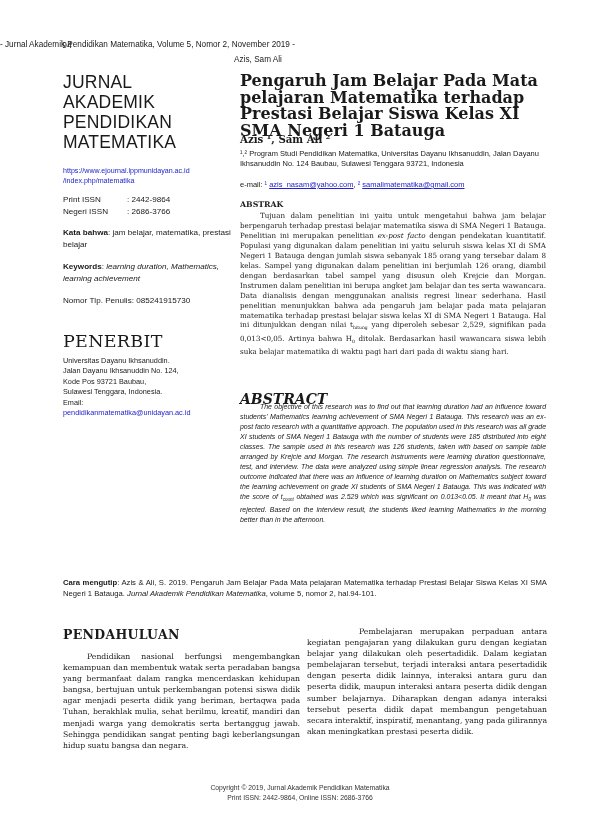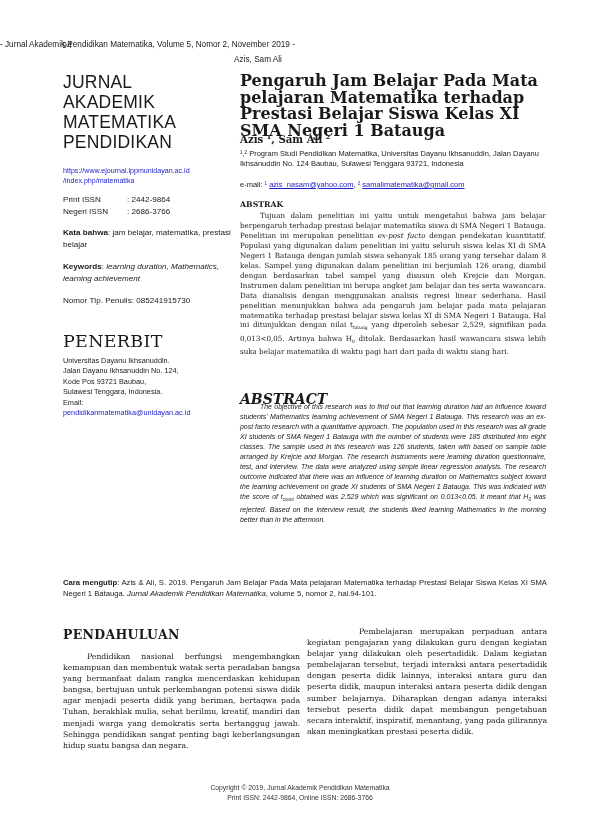--- a/index.html
+++ b/index.html
@@ -51,22 +51,22 @@
 </head>
 <body>
 
 <div id="page-num" class="abs sans">94</div>
 <div id="running-head" class="abs sans">- Jurnal Akademik Pendidikan Matematika, Volume 5, Nomor 2, November 2019 -</div>
 <div id="running-authors" class="abs sans">Azis, Sam Ali</div>
 
 <div id="journal-name" class="abs">
   <div>JURNAL</div>
   <div>AKADEMIK</div>
+  <div>PENDIDIKAN</div>
   <div>MATEMATIKA</div>
-  <div>PENDIDIKAN</div>
 </div>
 
 <div id="journal-url" class="abs sans link">
   <div>https://www.ejournal.lppmunidayan.ac.id</div>
   <div>/index.php/matematika</div>
 </div>
 
 <div id="issn-block" class="abs sans">
   <div class="issn-row">
     <span class="lbl">Print ISSN</span><span>: 2442-9864</span>

